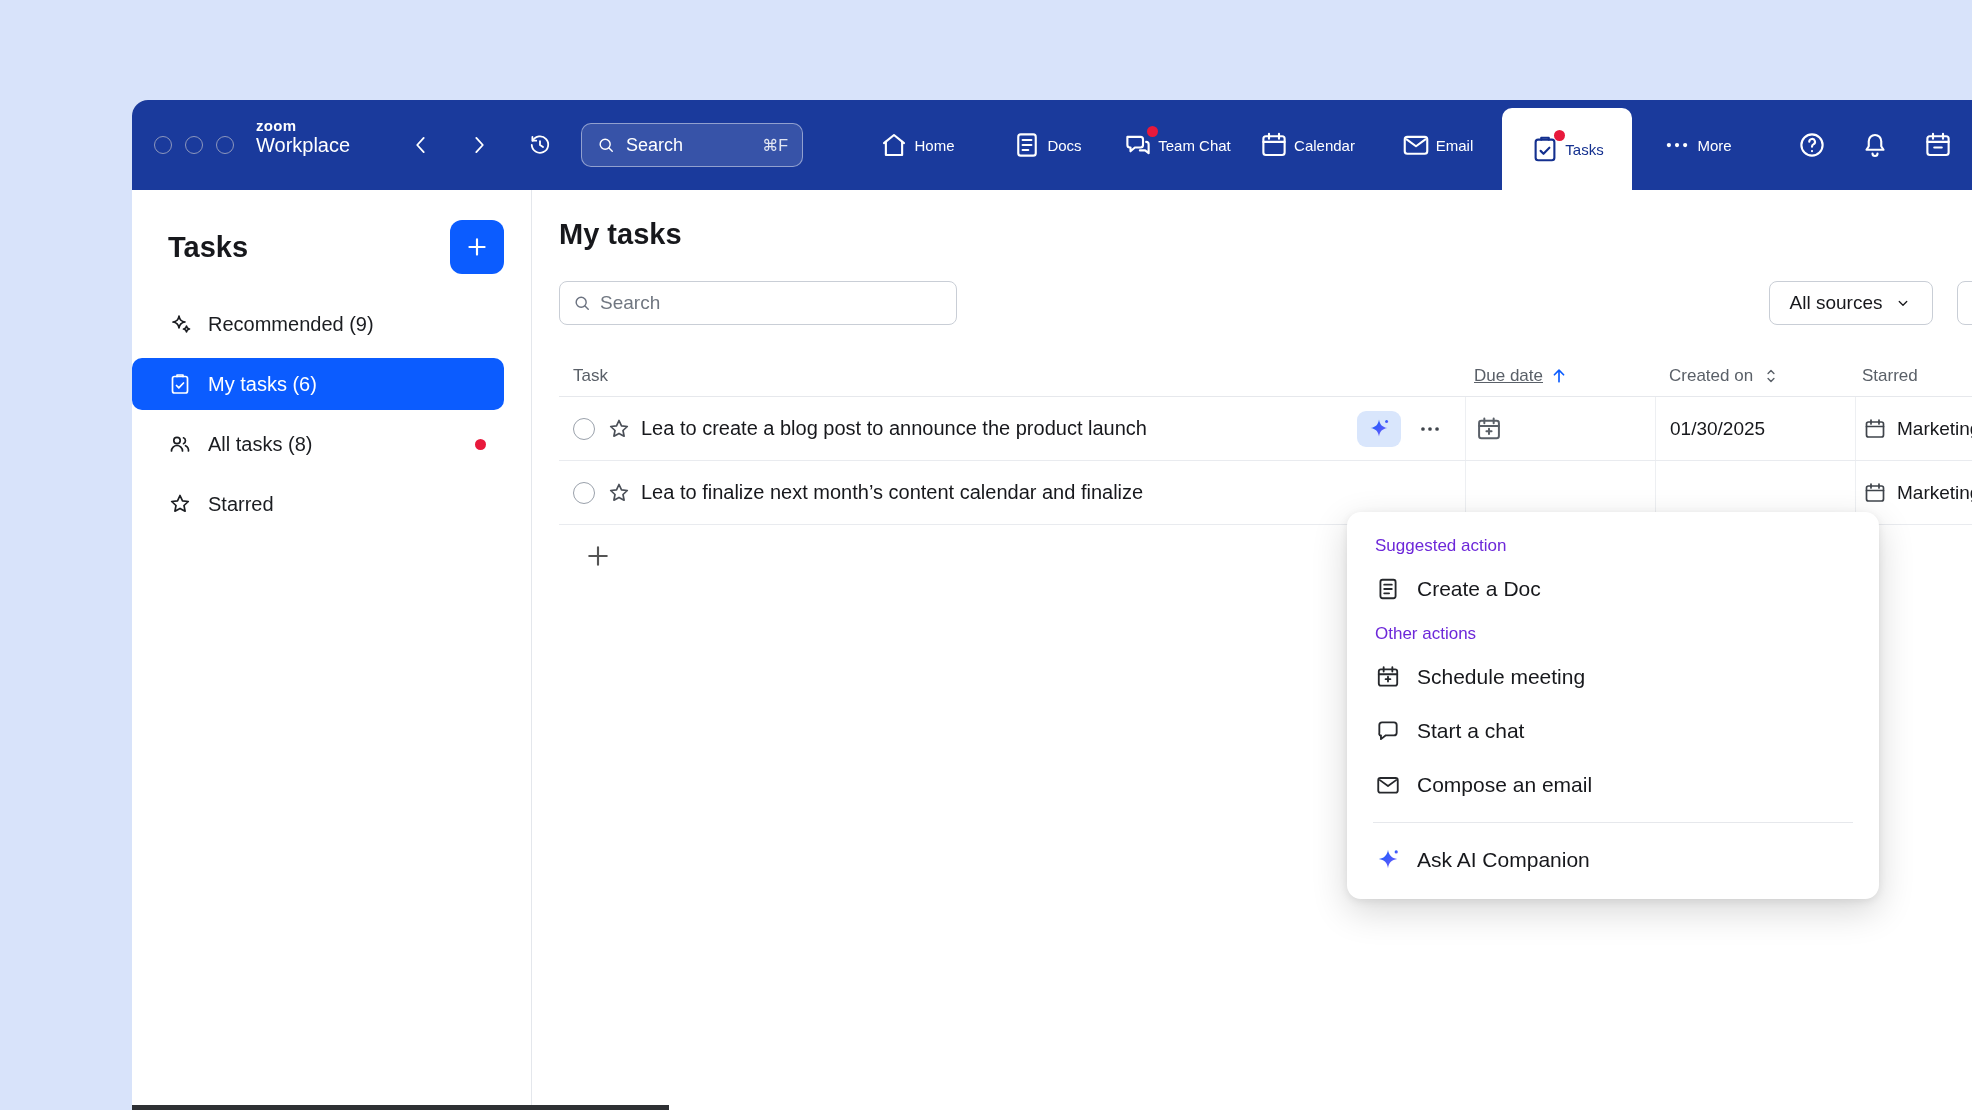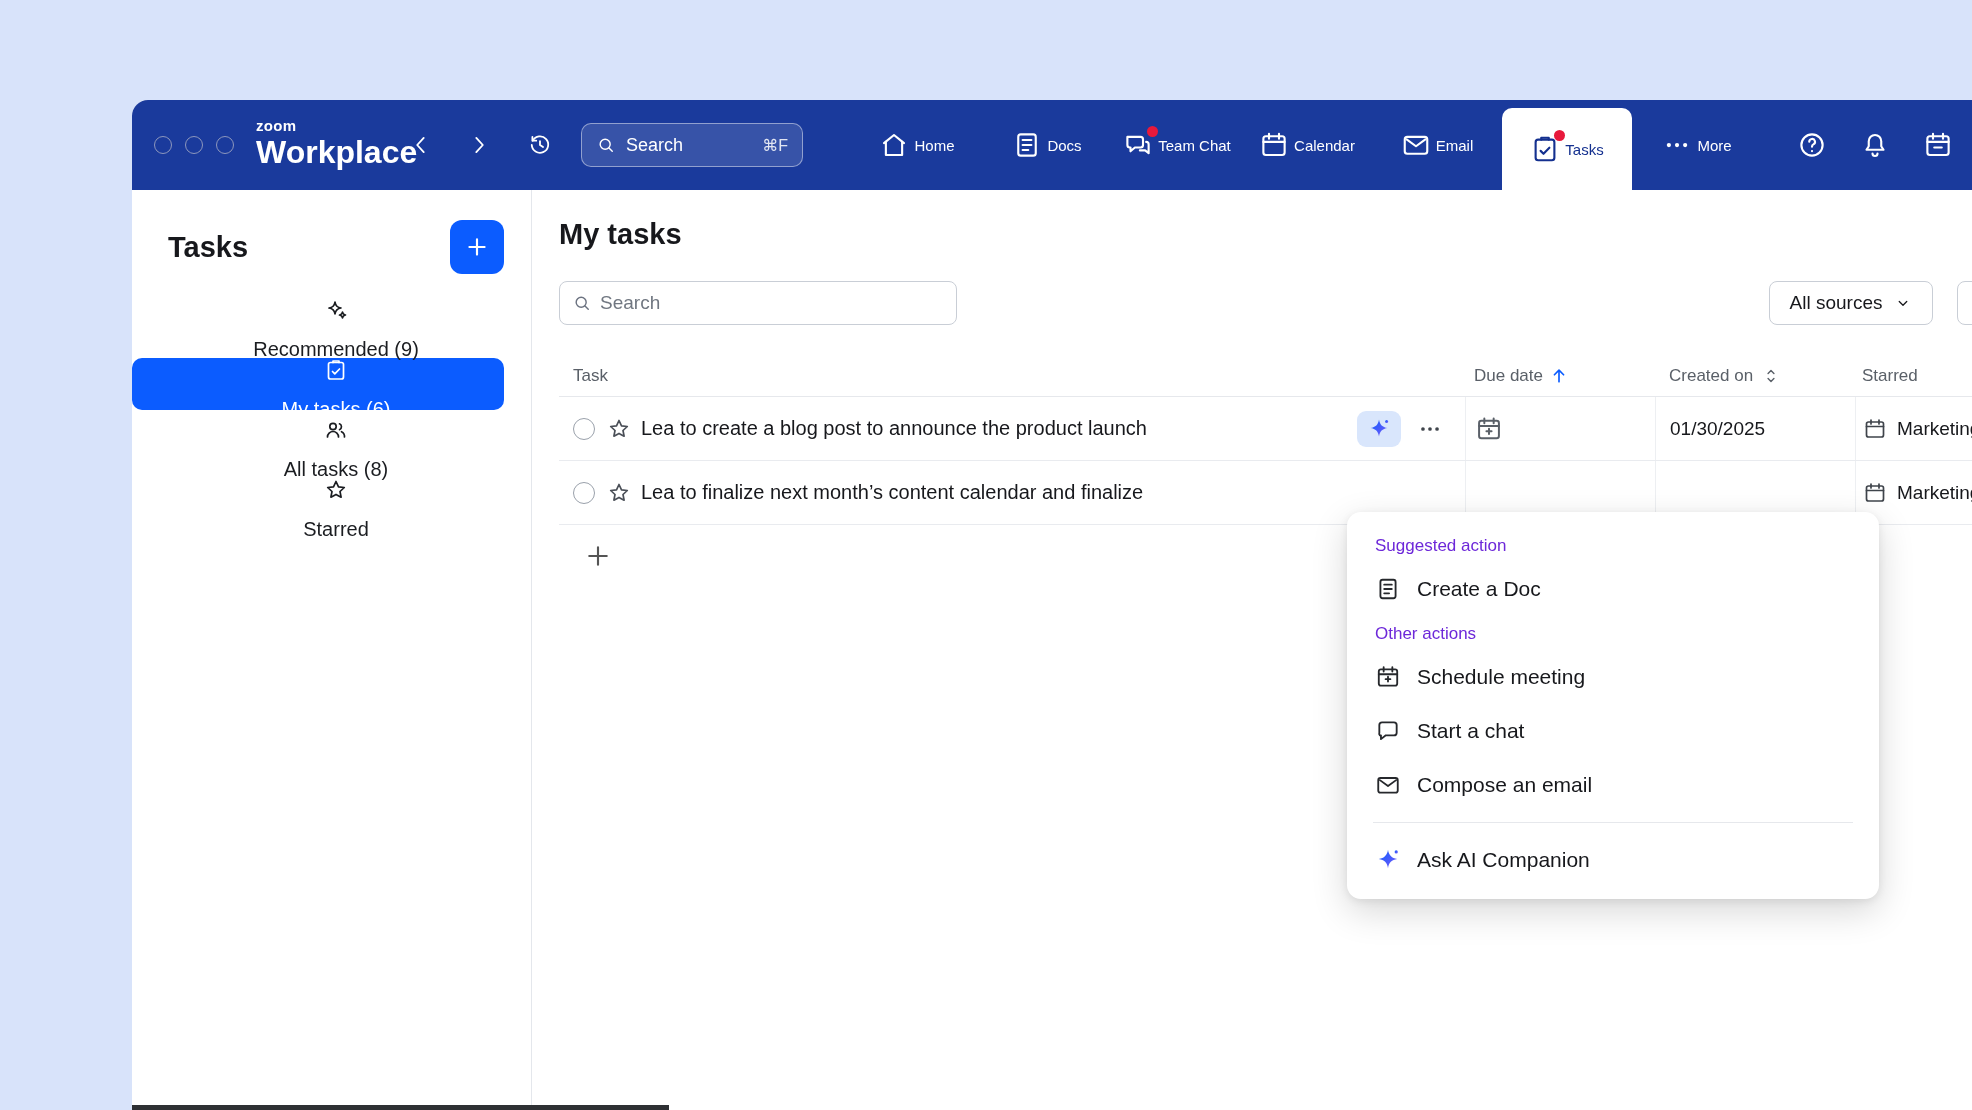--- a/index.html
+++ b/index.html
@@ -19,21 +19,21 @@
     position:absolute; left:132px; top:100px; width:1840px; height:1010px;
     border-top-left-radius:16px; overflow:hidden; background:#fff;
   }
 
   
   .header { position:absolute; inset:0 0 auto 0; height:90px; background:#1A3A9C; color:#fff; }
   .win-controls { position:absolute; left:22px; top:36px; display:flex; gap:13px; }
   .win-dot { width:18px; height:18px; border-radius:50%; border:1.5px solid #8D97BD; cursor:pointer; }
   .logo { position:absolute; left:124px; top:17px; line-height:1.15; }
   .logo-top { font-size:15px; font-weight:700; letter-spacing:.3px; }
-  .logo-bottom { font-size:32px; font-weight:700; }
+  .logo-bottom { font-size:20px; font-weight:400; }
   .hbtn { position:absolute; width:26px; height:26px; top:32px; color:#fff; cursor:pointer; }
   .hb-back { left:276px; } .hb-fwd { left:334px; } .hb-hist { left:395px; }
   .header-search {
     position:absolute; left:449px; top:23px; width:222px; height:44px;
     background:rgba(255,255,255,.13); border:1px solid rgba(255,255,255,.45);
     border-radius:10px; display:flex; align-items:center; gap:10px;
     padding:0 14px; font-size:18px; cursor:pointer;
   }
   .header-search .shortcut { margin-left:auto; font-size:16px; opacity:.85; }
   .nav-row { position:absolute; left:720px; top:0; height:90px; display:flex; align-items:flex-end; }
@@ -50,21 +50,21 @@
 
   
   .sidebar { position:absolute; left:0; top:90px; width:400px; bottom:0; background:#fff; border-right:1px solid #E4E7EC; }
   .sidebar-head { display:flex; align-items:center; justify-content:space-between; padding:30px 27px 14px 36px; }
   .sidebar-title { font-size:29px; font-weight:700; }
   .add-btn { width:54px; height:54px; border-radius:12px; background:#0B5CFF; color:#fff;
     display:flex; align-items:center; justify-content:center; cursor:pointer; }
   .side-items { padding-top:10px; }
   .side-item {
     height:52px; margin:0 27px 8px 0; padding-left:36px; display:flex; align-items:center;
-    gap:16px; font-size:20px; color:#1B1D21; border-radius:10px; cursor:pointer;flex-direction:column;
+    gap:16px; font-size:20px; color:#1B1D21; border-radius:10px; cursor:pointer;
   }
   .side-item.selected { background:#0B5CFF; color:#fff; }
   .side-item .sicon { width:24px; height:24px; }
   .side-dot { margin-left:auto; margin-right:18px; width:11px; height:11px; border-radius:50%; background:#E8193C; }
 
   
   .content { position:absolute; left:401px; top:90px; right:0; bottom:0; background:#fff; }
   .content-title { margin:28px 0 0 26px; font-size:29px; font-weight:700; }
   .toolbar { position:relative; margin:30px 26px 0 26px; height:44px; }
   .search-box {
@@ -80,21 +80,21 @@
     justify-content:center; gap:12px; font-size:19px; cursor:pointer; background:#fff;
   }
   .partial-btn { position:absolute; left:1398px; top:0; width:90px; height:44px;
     border:1px solid #C9CED6; border-radius:8px; background:#fff; cursor:pointer; }
 
   
   .table { margin:30px 0 0 26px;text-align:center; }
   .thead { display:flex; height:42px; align-items:center; border-bottom:1px solid #E6E8EC;
     color:#5A6068; font-size:17px; }
   .col-task { width:906px; padding-left:14px; display:flex; align-items:center; }
-  .col-due { width:190px; padding-left:9px; display:flex; align-items:center; gap:6px; }
+  .col-due { width:190px; padding-left:9px; display:flex; align-items:center; gap:6px;text-decoration:underline; }
   .col-created { width:200px; padding-left:14px; display:flex; align-items:center; gap:8px; }
   .col-source { flex:1; padding-left:7px; display:flex; align-items:center; gap:10px; overflow:hidden; white-space:nowrap; }
   .sort-ic { width:20px; height:20px; cursor:pointer; }
   .trow { display:flex; height:64px; border-bottom:1px solid #E9EBEF; cursor:pointer; }
   .trow > div { display:flex; align-items:center; }
   .trow .col-due, .trow .col-created, .trow .col-source { border-left:1px solid #EDEFF2; }
   .radio { width:22px; height:22px; border-radius:50%; border:1.6px solid #9AA1AB; flex:none; cursor:pointer; }
   .star-btn { width:24px; height:24px; color:#4A4F57; margin-left:12px; cursor:pointer; flex:none; }
   .t-title { font-size:20px; margin-left:10px; white-space:nowrap; }
   .row-controls { margin-left:auto; margin-right:22px; display:flex; align-items:center; gap:16px; }

